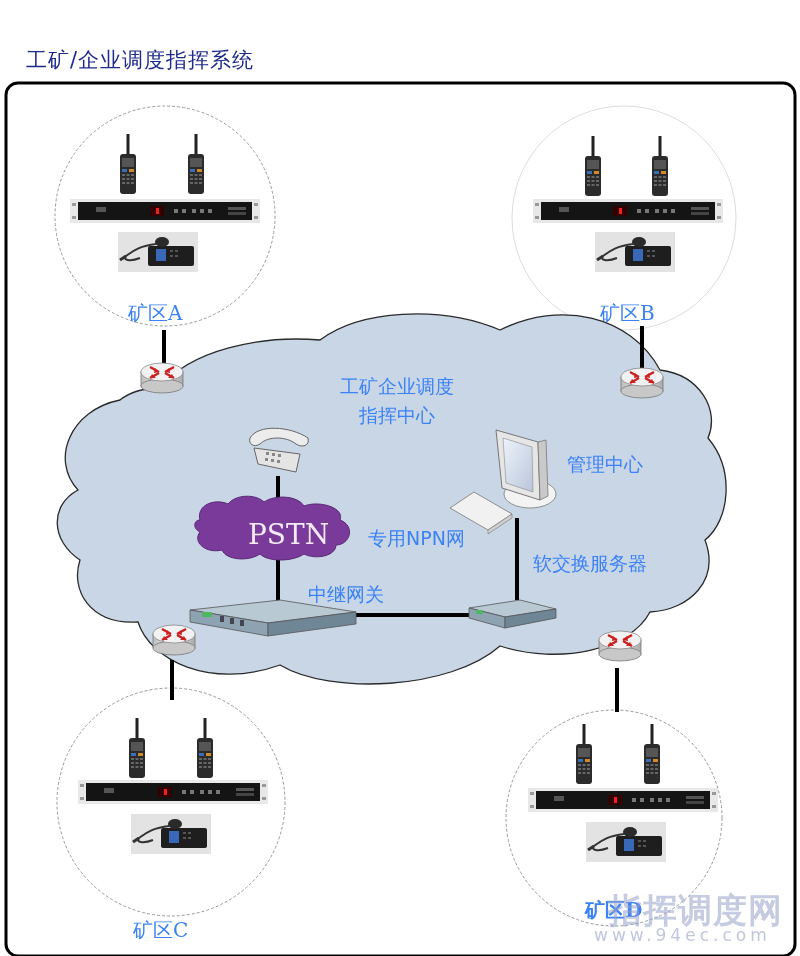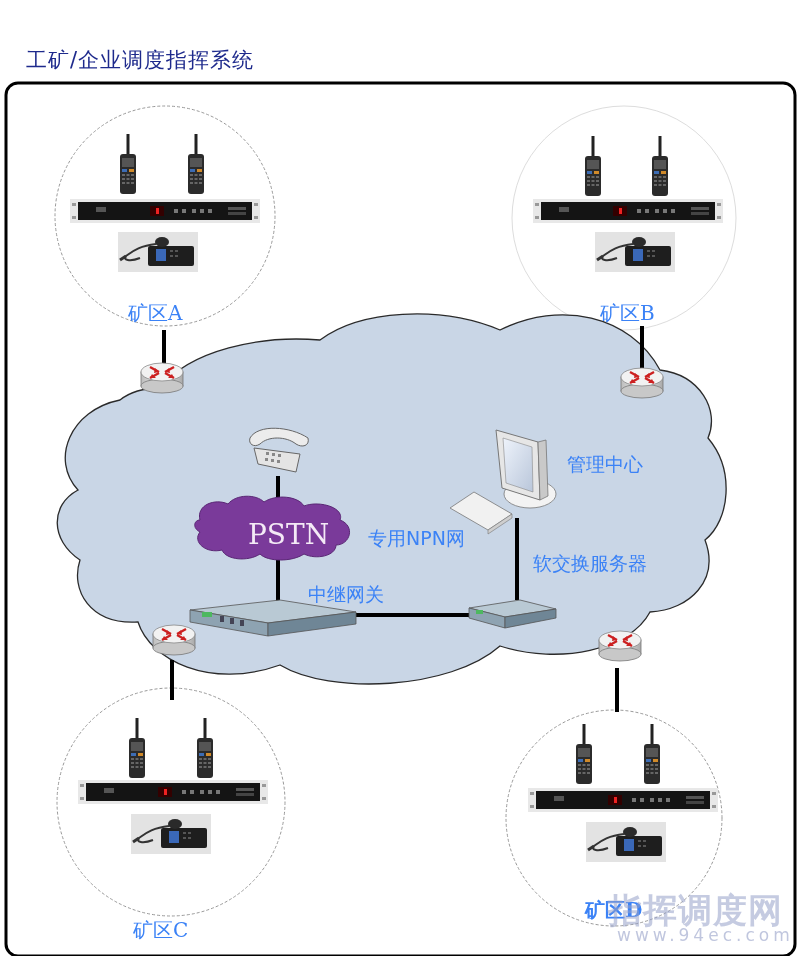--- a/index.html
+++ b/index.html
@@ -5,21 +5,21 @@
   html, body { margin:0; padding:0; background:#ffffff; }
   body { width:800px; height:956px; position:relative; overflow:hidden; font-family:"DejaVu Sans", sans-serif; }
   .title { position:absolute; left:26px; top:4px; font-size:21px; color:#1e2a8c; letter-spacing:1px; font-family:"DejaVu Sans", sans-serif;margin-top:42px; }
   svg.diagram { position:absolute; left:0; top:0; }
   .lbl { position:absolute; font-family:"DejaVu Serif", serif; color:#3b82f6; white-space:nowrap; }
   .zone-lbl { font-size:20px; }
   .center-lbl { font-size:19px; text-align:center; line-height:29px; font-family:"DejaVu Sans", sans-serif; }
   .dev-lbl { font-size:19px; font-family:"DejaVu Sans", sans-serif; }
   .pstn-lbl { font-size:28px; color:#f4eaf6; font-family:"DejaVu Serif", serif; }
   .wm { position:absolute; left:608px; top:888px; font-size:34px; font-weight:bold; color:rgba(150,160,200,0.55); letter-spacing:1px; font-family:Liberation Serif, serif; }
-  .wm-url { position:absolute; left:594px; top:925px; font-size:17px; color:rgba(150,160,200,0.6); letter-spacing:4px; font-family:"DejaVu Sans", sans-serif;margin-left:23px; }
+  .wm-url { position:absolute; left:594px; top:925px; font-size:17px; color:rgba(150,160,200,0.6); letter-spacing:4px; font-family:"DejaVu Sans", sans-serif; }
 </style>
 </head>
 <body>
 
 <div class="title">工矿/企业调度指挥系统</div>
 
 <svg class="diagram" width="800" height="956" viewBox="0 0 800 956">
   <defs>
     <linearGradient id="rtrSide" x1="0" x2="1" y1="0" y2="0">
       <stop offset="0" stop-color="#bdbdbd"></stop>
@@ -208,20 +208,22 @@
     <polygon points="488,530 512,514 512,518 488,534" fill="#cfcfcf" stroke="#777" stroke-width="0.6"></polygon>
   </g>
 </svg>
 
 <div class="lbl zone-lbl" style="left:128px; top:300px;">矿区A</div>
 <div class="lbl zone-lbl" style="left:592px; top:300px;margin-left:8px;">矿区B</div>
 <div class="lbl zone-lbl" style="left:133px; top:884px;margin-top:33px;">矿区C</div>
 <div class="lbl zone-lbl" style="left:585px; top:897px;font-weight:bold;">矿区D</div>
 
 <div class="lbl center-lbl" style="left:340px; top:372px;">
+  <div>工矿企业调度</div>
+  <div>指挥中心</div>
 </div>
 
 <div class="lbl pstn-lbl" style="left:248px; top:518px;">PSTN</div>
 <div class="lbl dev-lbl" style="left:368px; top:526px;">专用NPN网</div>
 <div class="lbl dev-lbl" style="left:308px; top:582px;">中继网关</div>
 <div class="lbl dev-lbl" style="left:567px; top:452px;text-align:right;">管理中心</div>
 <div class="lbl dev-lbl" style="left:533px; top:551px;">软交换服务器</div>
 
 <div class="wm">指挥调度网</div>
 <div class="wm-url">www.94ec.com</div>

